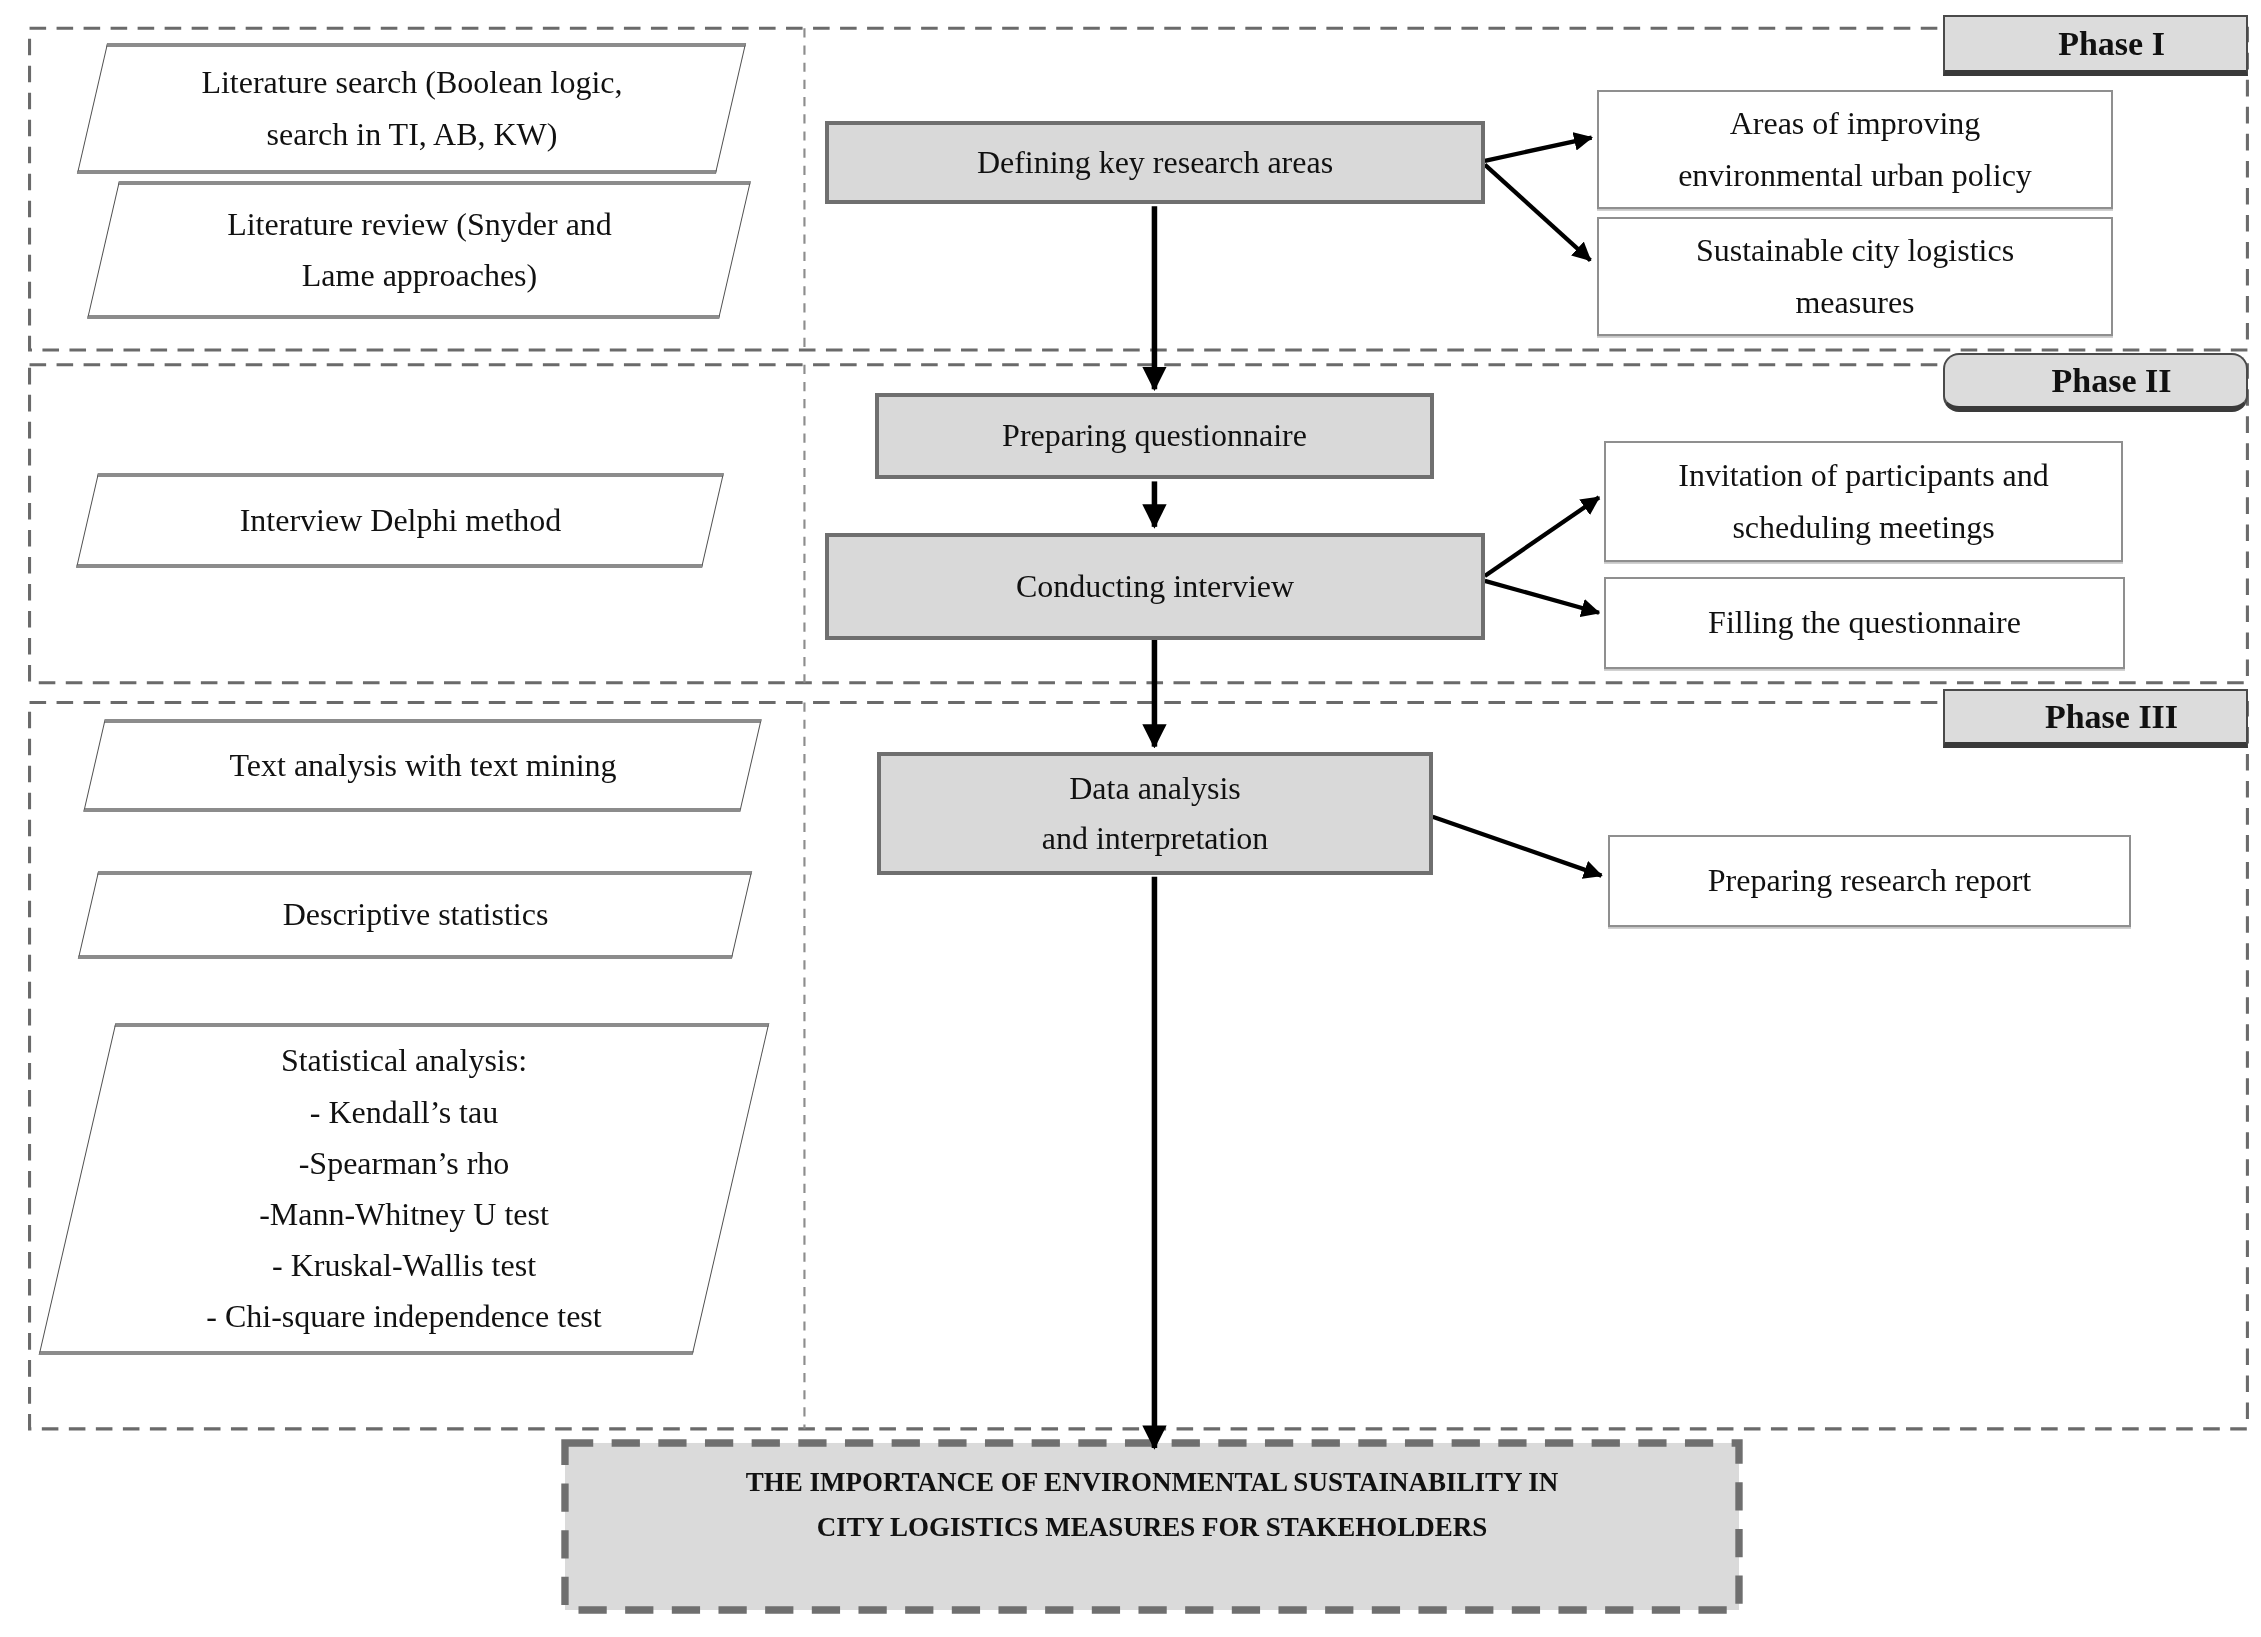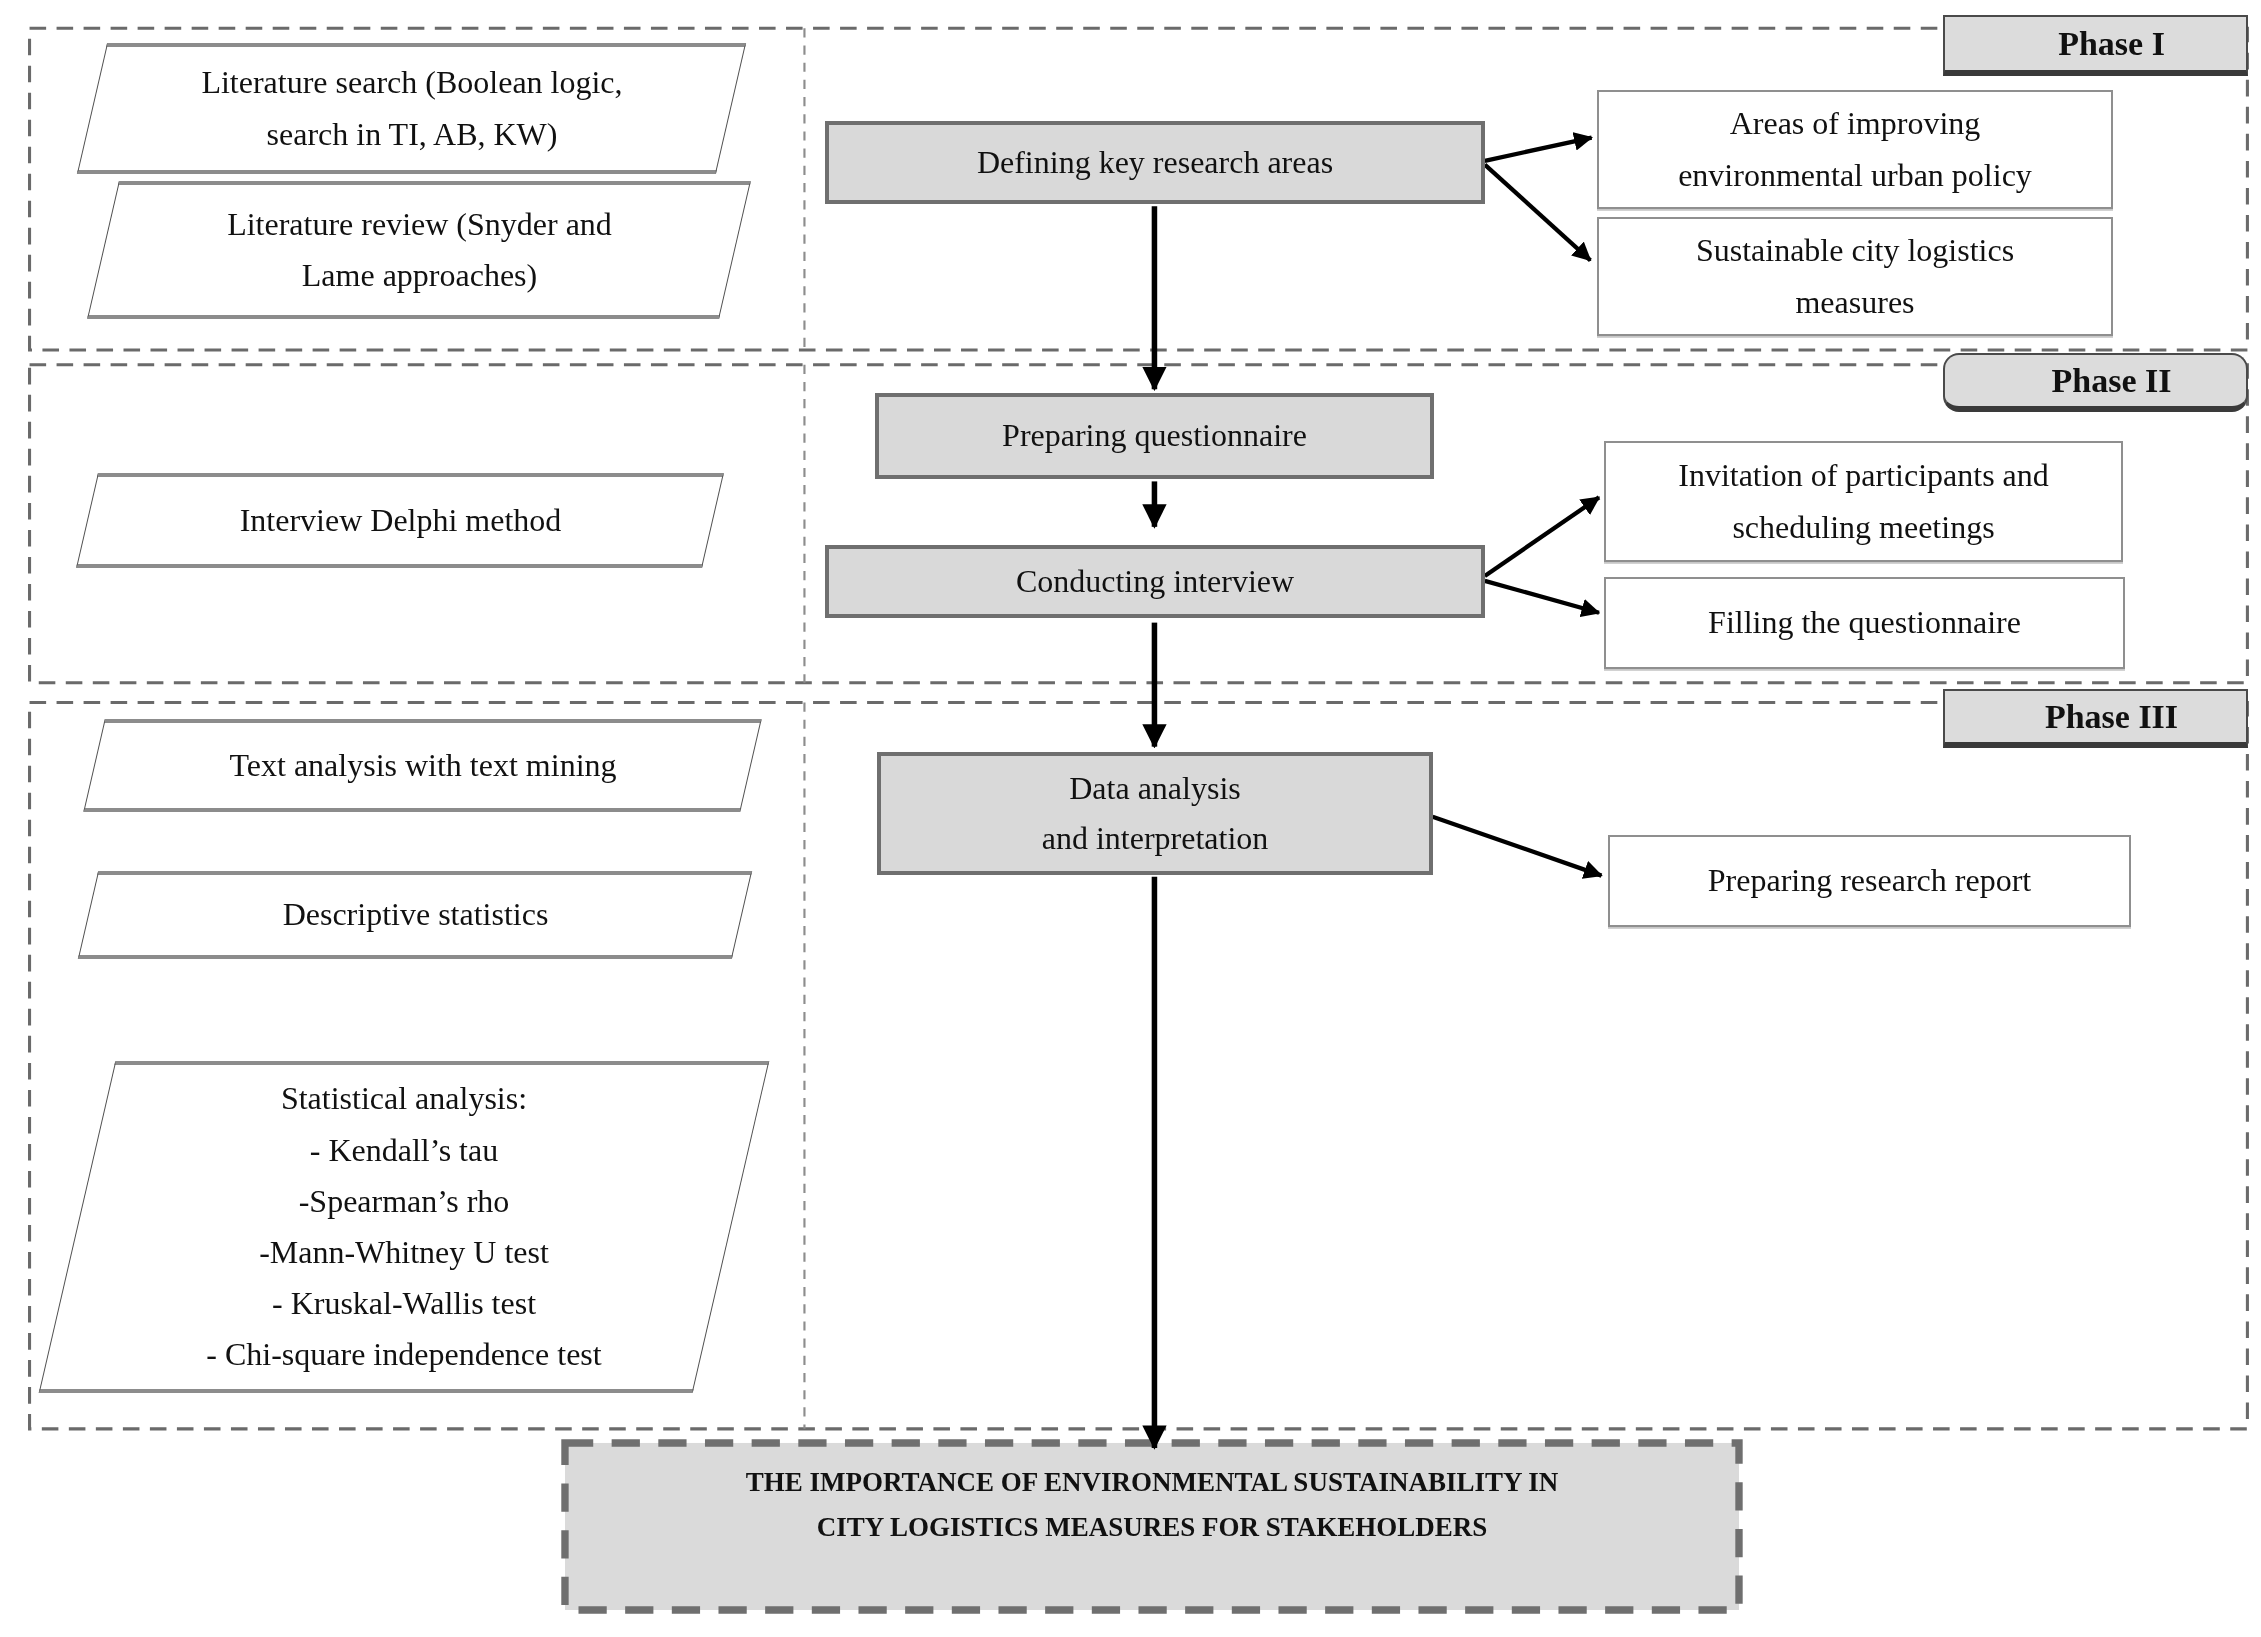--- a/index.html
+++ b/index.html
@@ -74,32 +74,32 @@
   </div>
   <div class="node para" style="left:69px;top:473px;width:663px;height:95px;">
     <span>Interview Delphi method</span>
   </div>
   <div class="node para" style="left:76px;top:719px;width:694px;height:93px;">
     <span>Text analysis with text mining</span>
   </div>
   <div class="node para" style="left:70px;top:871px;width:691px;height:88px;align-items:center;">
     <span>Descriptive statistics</span>
   </div>
-  <div class="node para" style="left:34px;top:1023px;width:740px;height:332px;margin-top:38px;--inset:43px;">
+  <div class="node para" style="left:34px;top:1023px;width:740px;height:332px;--inset:43px;">
     <span>Statistical analysis:
 - Kendall’s tau
 -Spearman’s rho
 -Mann-Whitney U test
 - Kruskal-Wallis test
 - Chi-square independence test</span>
   </div>
 
   <div class="node gbox" style="left:825px;top:121px;width:660px;height:83px;">Defining key research areas</div>
   <div class="node gbox" style="left:875px;top:393px;width:559px;height:86px;">Preparing questionnaire</div>
-  <div class="node gbox" style="left:825px;top:533px;width:660px;height:73px;margin-top:12px;">Conducting interview</div>
+  <div class="node gbox" style="left:825px;top:533px;width:660px;height:107px;">Conducting interview</div>
   <div class="node gbox" style="left:877px;top:752px;width:556px;height:123px;">Data analysis
 and interpretation</div>
 
   <div class="node wbox" style="left:1597px;top:90px;width:516px;height:119px;">Areas of improving
 environmental urban policy</div>
   <div class="node wbox" style="left:1597px;top:217px;width:516px;height:119px;">Sustainable city logistics
 measures</div>
   <div class="node wbox" style="left:1604px;top:441px;width:519px;height:121px;">Invitation of participants and
 scheduling meetings</div>
   <div class="node wbox" style="left:1604px;top:577px;width:521px;height:92px;">Filling the questionnaire</div>

